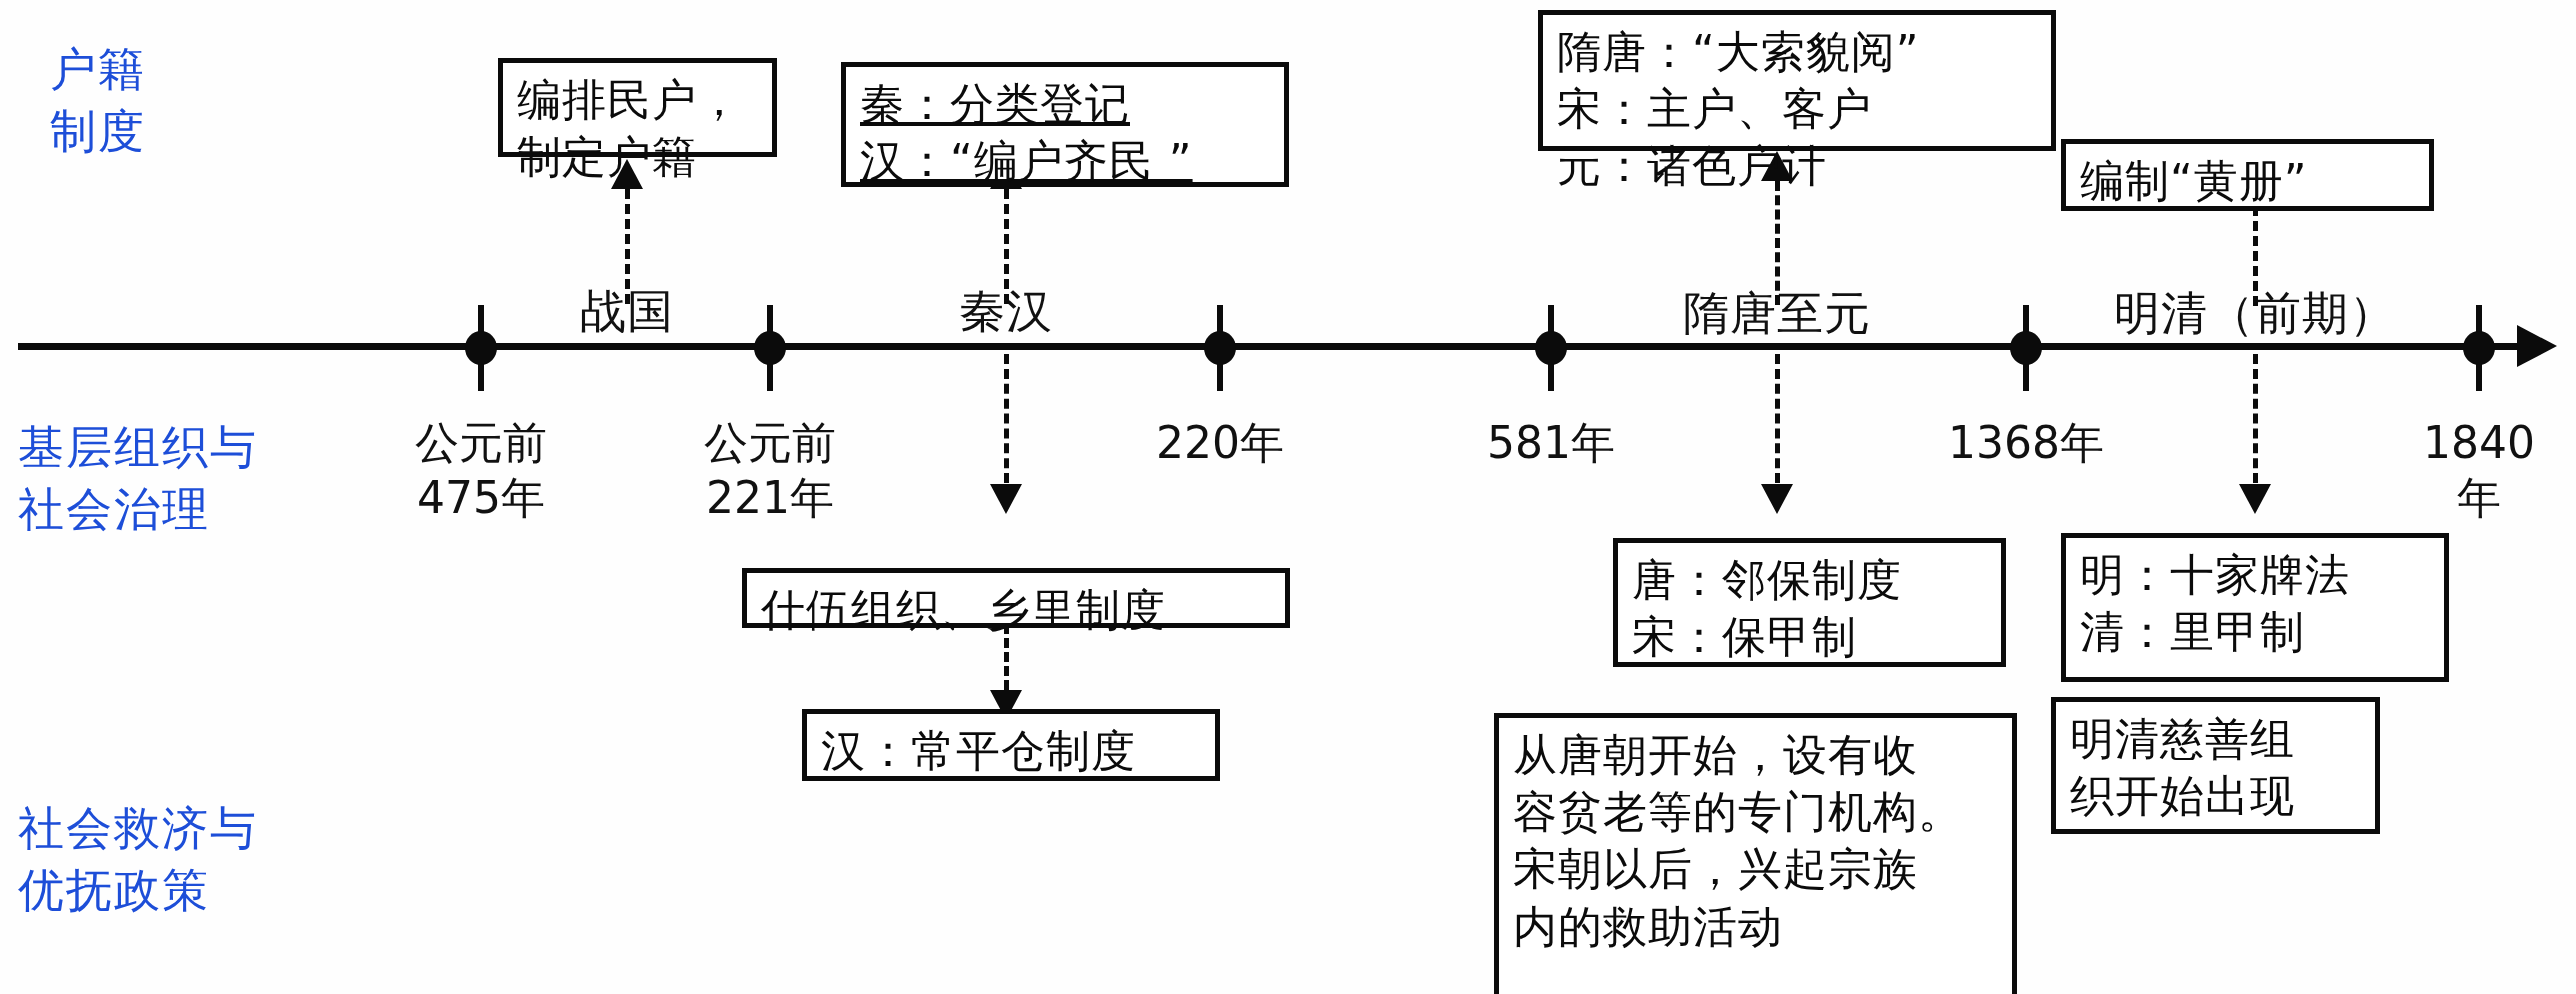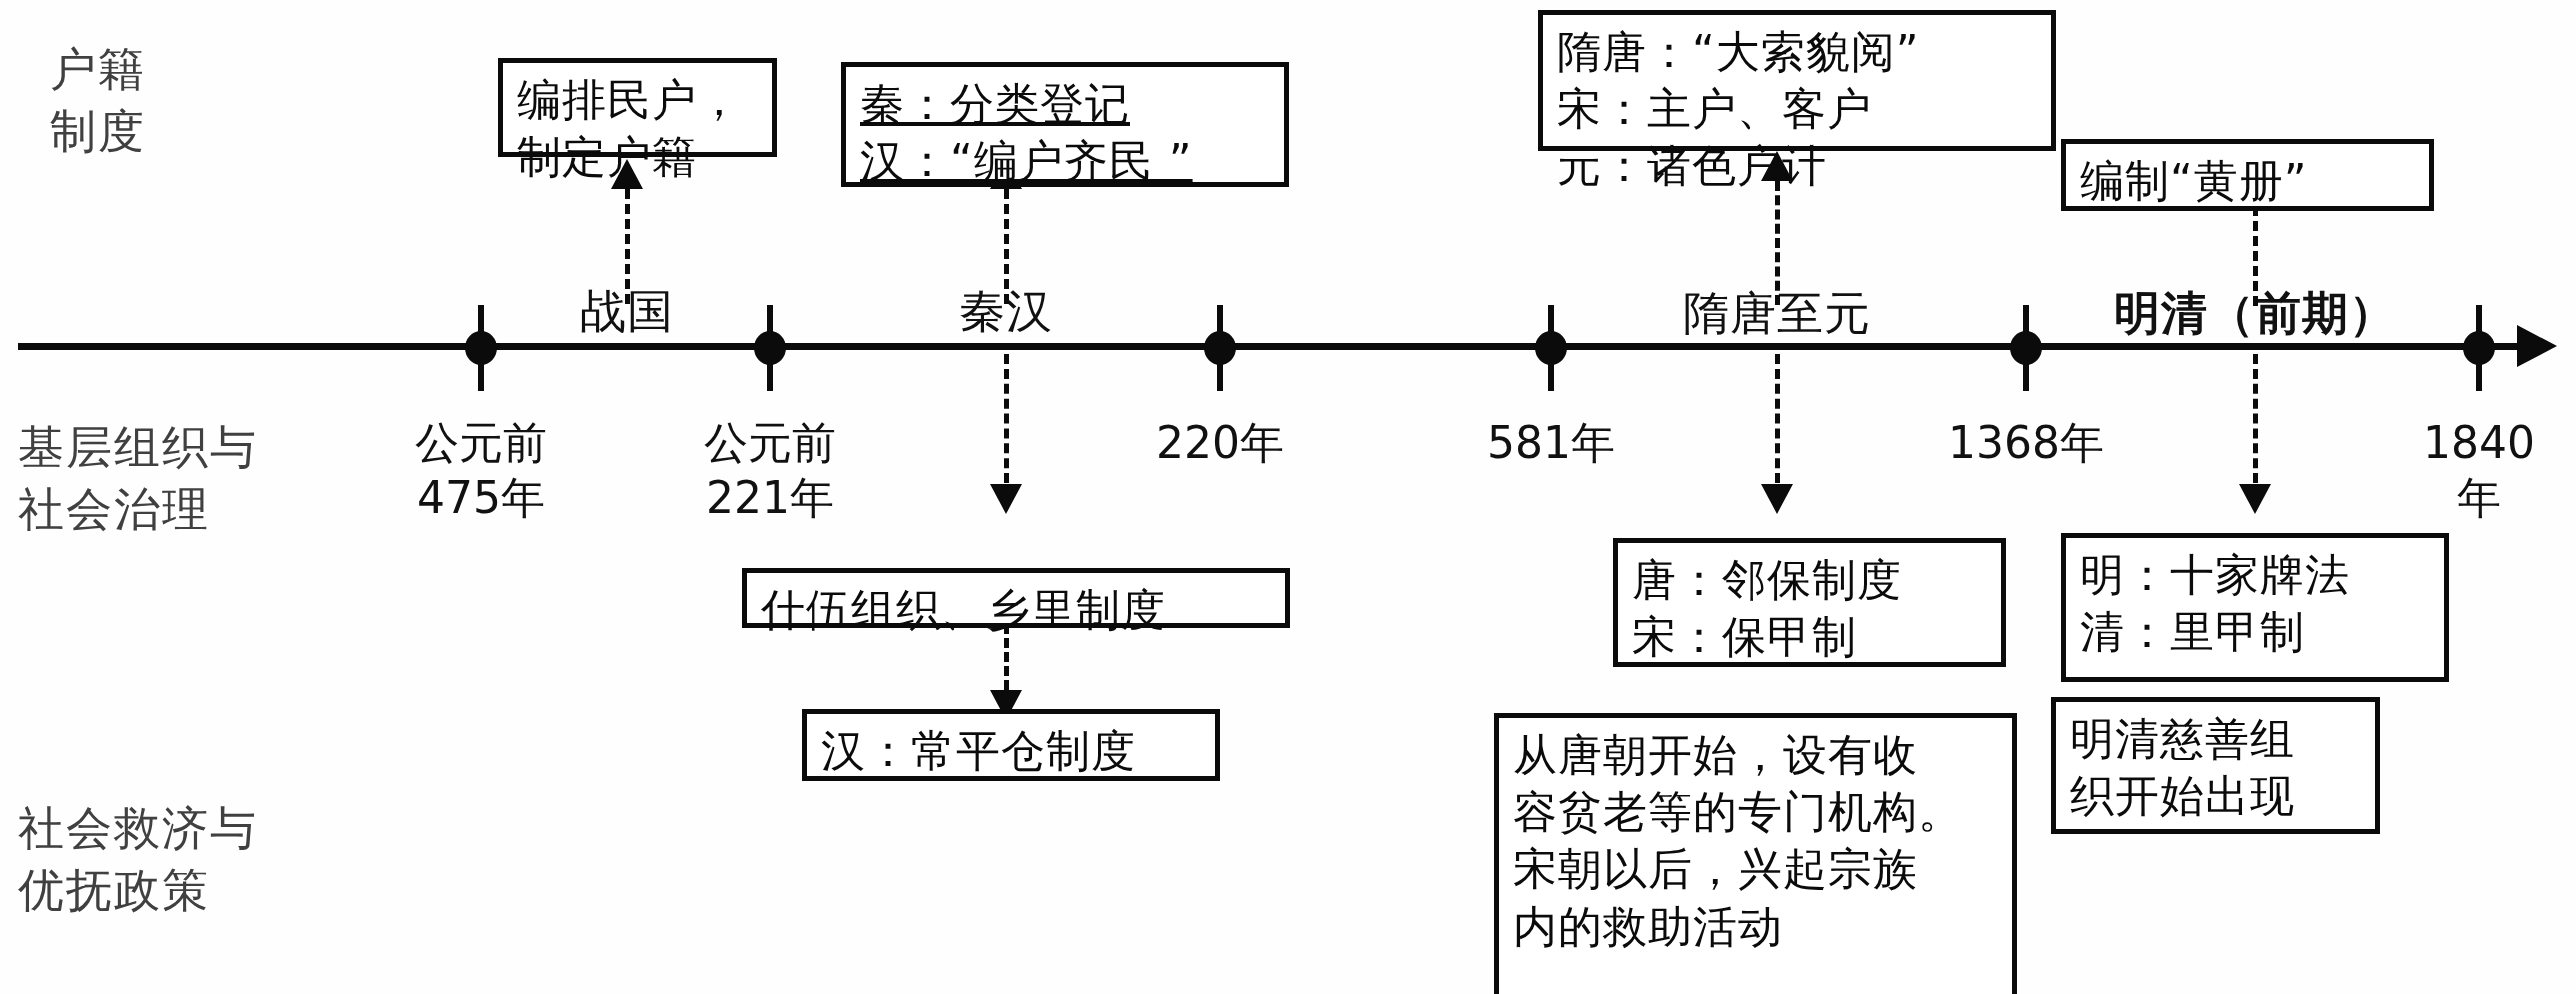--- a/index.html
+++ b/index.html
@@ -16,21 +16,21 @@
     color: #111111;
     overflow: hidden;
   }
 
   
   .row-label {
     position: absolute;
     font-size: 46px;
     line-height: 1.35;
     letter-spacing: 2px;
-    color: #404040;
+    color: #1d4ed8;
     white-space: pre-line;
     font-weight: 500;
   }
 
   
   .box {
     position: absolute;
     box-sizing: border-box;
     border: 5px solid #0b0b0b;
     background: #ffffff;
@@ -168,21 +168,21 @@
   <div class="tick-label" style="left:2026px;">1368年</div>
 
   <div class="tick" style="left:2479px;">
     <span class="dot"></span>
   </div>
   <div class="tick-label" style="left:2479px;">1840年</div>
 
   <div class="era" style="left:627px; top:281px;">战国</div>
   <div class="era" style="left:1006px; top:281px;">秦汉</div>
   <div class="era" style="left:1777px; top:283px;">隋唐至元</div>
-  <div class="era" style="left:2255px; top:283px;font-weight:bold;">明清（前期）</div>
+  <div class="era" style="left:2255px; top:283px;">明清（前期）</div>
 
   <div class="conn" style="left:627px; top:189px; height:115px;"></div>
   <div class="arrow-up" style="left:627px; top:159px;"></div>
 
   <div class="conn" style="left:1006px; top:189px; height:115px;"></div>
   <div class="arrow-up" style="left:1006px; top:159px;"></div>
 
   <div class="conn" style="left:1006px; top:354px; height:129px;"></div>
   <div class="arrow-down" style="left:1006px; top:484px;"></div>
 

